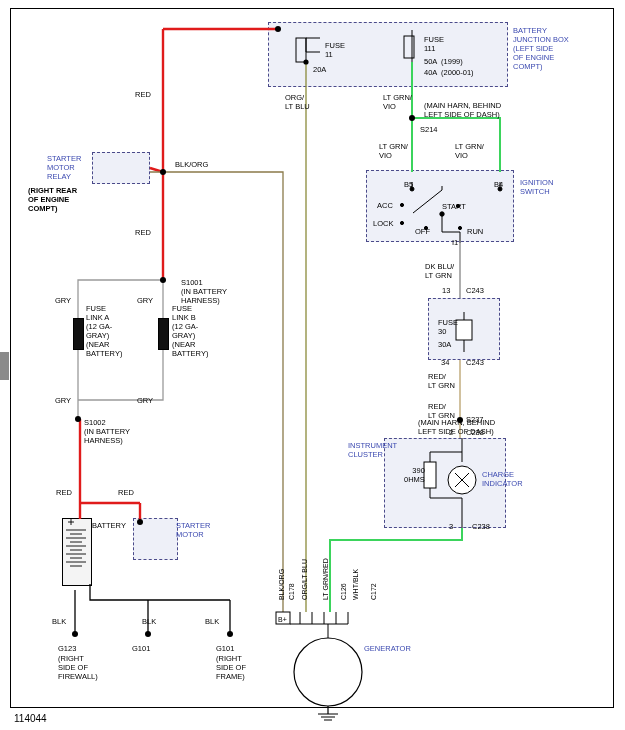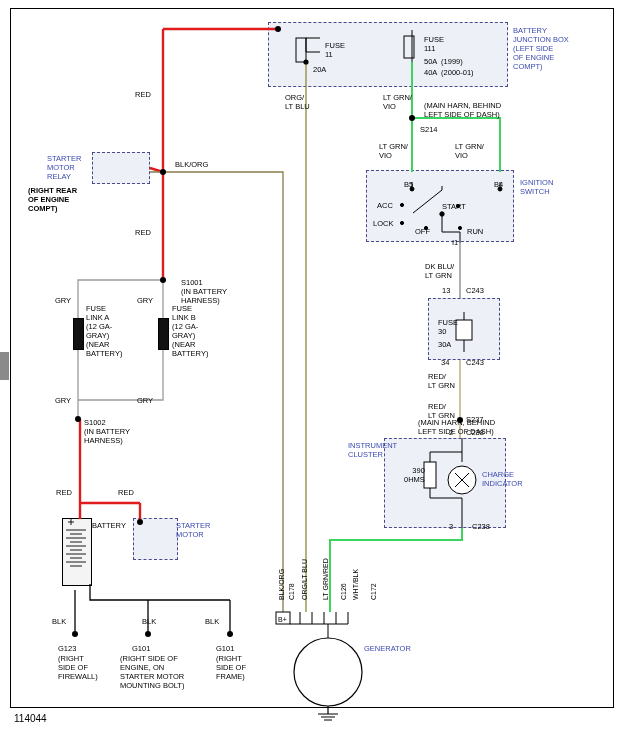--- a/index.html
+++ b/index.html
@@ -344,24 +344,20 @@
 
   <div class="lbl" style="left:52px; top:617px;">BLK</div>
   <div class="lbl" style="left:142px; top:617px;">BLK</div>
   <div class="lbl" style="left:205px; top:617px;">BLK</div>
 
   <div class="lbl" style="left:58px; top:644px;">G123</div>
   <div class="lbl" style="left:58px; top:654px;">(RIGHT
 SIDE OF
 FIREWALL)</div>
   <div class="lbl" style="left:132px; top:644px;">G101</div>
-  <div class="lbl" style="left:120px; top:654px;">(RIGHT SIDE OF
-ENGINE, ON
-STARTER MOTOR
-MOUNTING BOLT)</div>
   <div class="lbl" style="left:216px; top:644px;">G101</div>
   <div class="lbl" style="left:216px; top:654px;">(RIGHT
 SIDE OF
 FRAME)</div>
 
   <div class="lbl blue" style="left:364px; top:644px;">GENERATOR</div>
   <div class="lbl" style="left:278px; top:615px; font-size:7px;">B+</div>
 
   <div class="lbl vert sm" style="left:278px; top:600px;">BLK/ORG</div>
   <div class="lbl vert sm" style="left:288px; top:600px;">C178</div>

